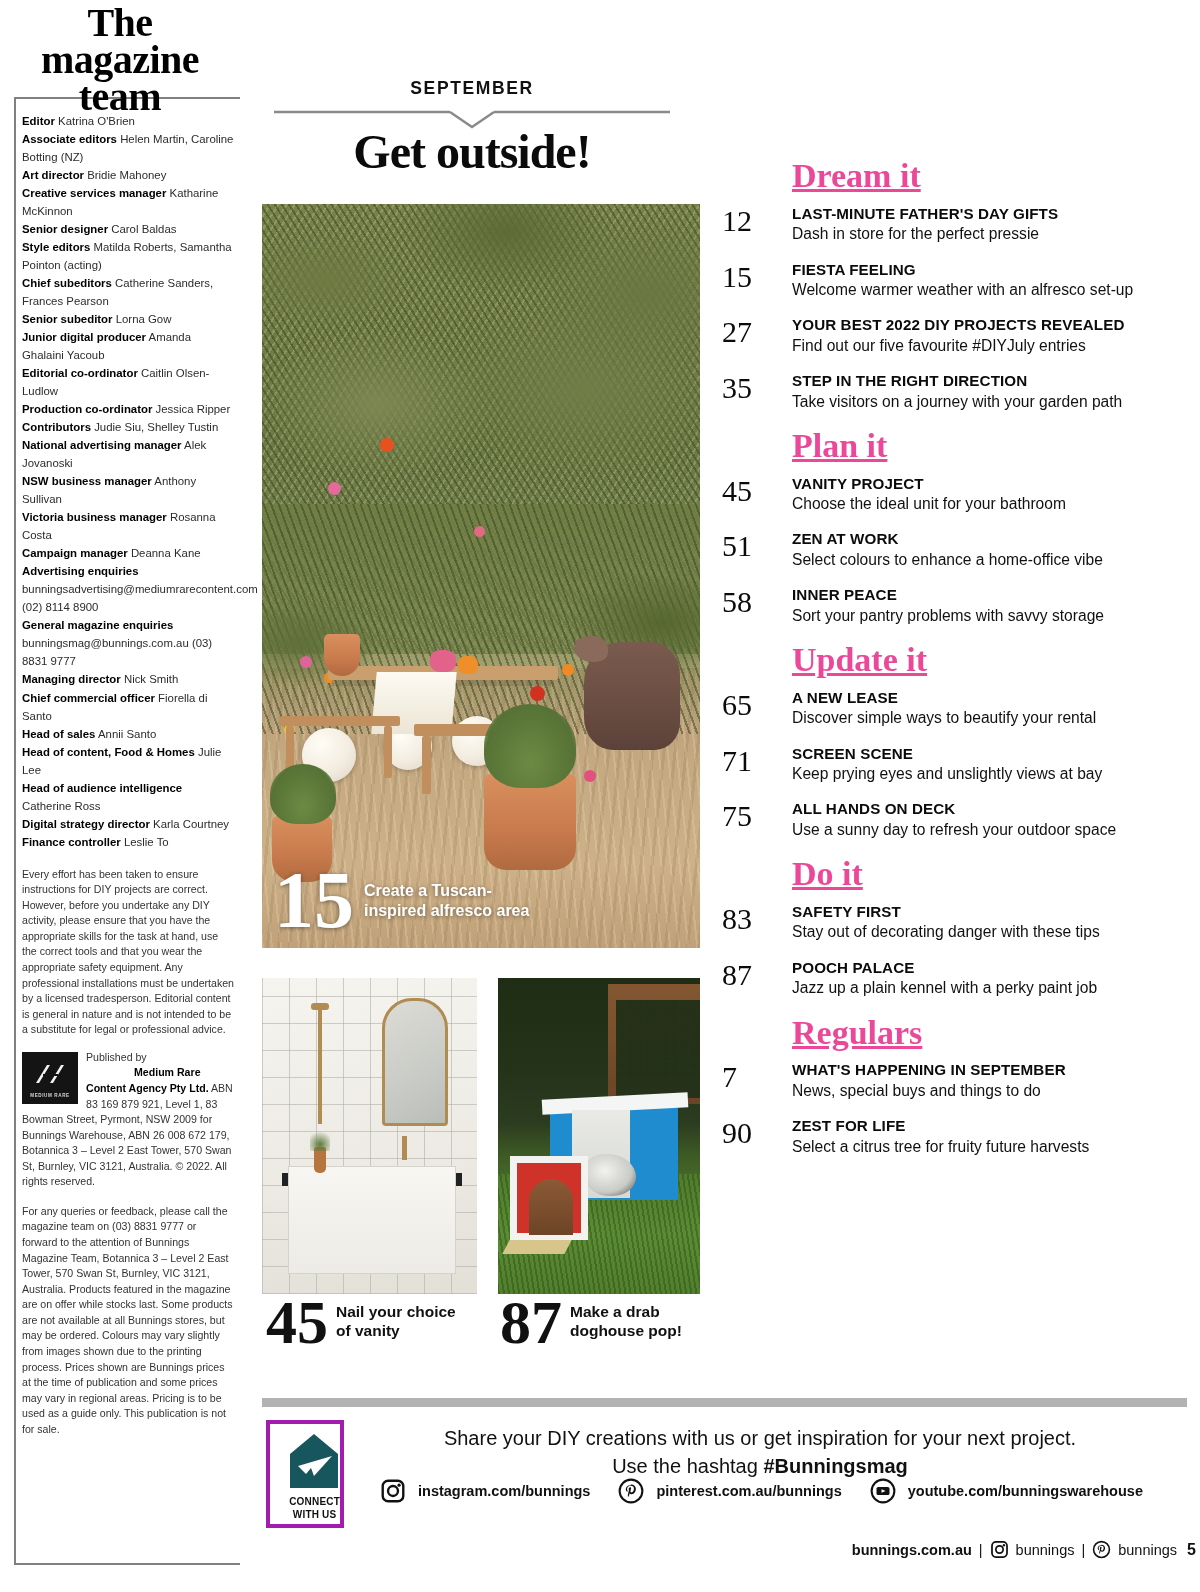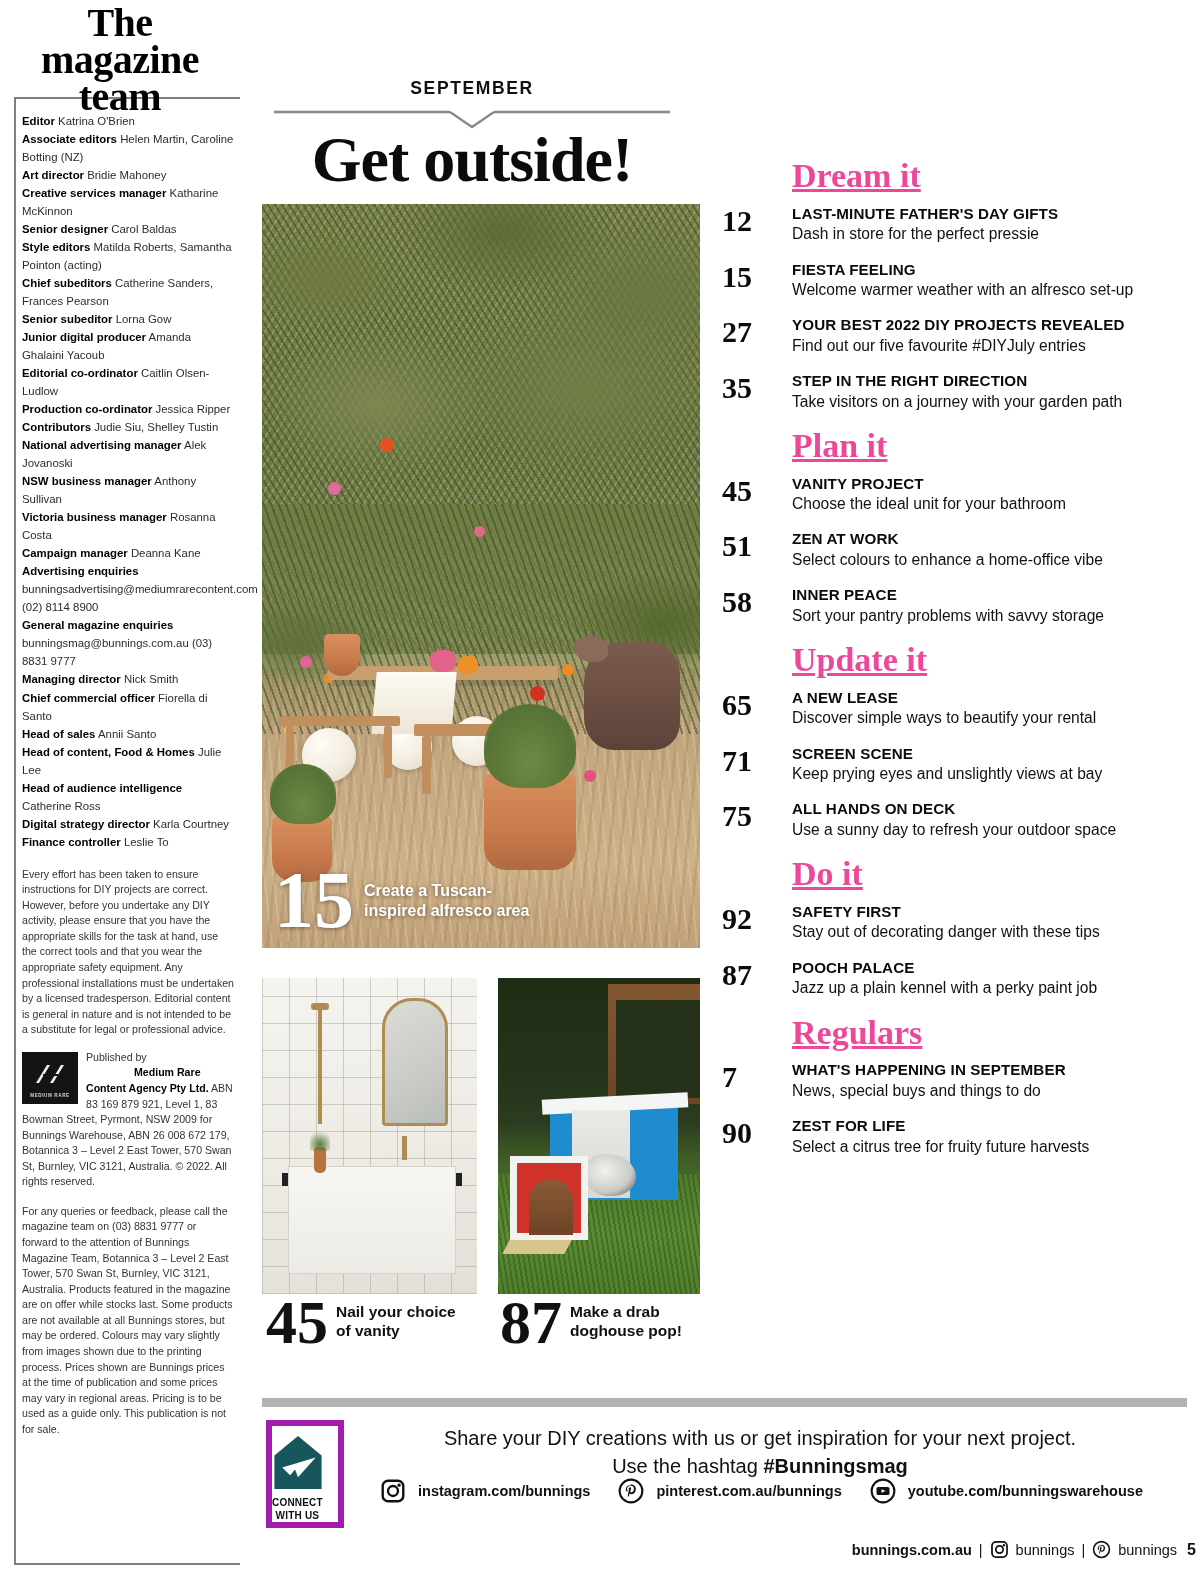--- a/index.html
+++ b/index.html
@@ -78,21 +78,21 @@
   
   .header { position: absolute; left: 262px; top: 78px; width: 420px; text-align: center; }
   .month {
     font-size: 17.5px; font-weight: 700; letter-spacing: 1.6px; color: #111;
   }
   .rule-wrap { position: relative; height: 22px; margin-top: 9px; }
   .rule-wrap svg { display: block; }
   .big-title {
     font-family: "Liberation Serif", serif;
     font-weight: 700;
-    font-size: 64px;
+    font-size: 48px;
     line-height: 1.0;
     letter-spacing: -1px;
     color: #0b0b0b;
     margin-top: -2px;
   }
 
   
   .hero {
     position: absolute; left: 262px; top: 204px;
     width: 438px; height: 744px;
@@ -315,21 +315,21 @@
     font-size: 34px;
     line-height: 1.05;
     color: #ec4899;
     margin-left: 70px;
     margin-bottom: 11px;
     text-decoration: underline;
   }
   .entry { display: flex; margin-bottom: 16px; }
   .entry .pg {
     font-family: "Liberation Serif", serif;
-    font-weight: 700;
+    font-weight: 400;
     font-size: 30px;
     line-height: 1.0;
     width: 70px;
     flex: 0 0 70px;
     color: #0b0b0b;
     padding-top: 1px;
   }
   .entry .body { flex: 1; }
   .entry .hd {
     font-size: 15.2px; font-weight: 700; letter-spacing: .1px; color: #0b0b0b;
@@ -341,22 +341,22 @@
   .sec { margin-bottom: 6px; }
 
   
   .grey-bar {
     position: absolute; left: 262px; top: 1398px; width: 925px; height: 9px;
     background: #b2b2b2;
   }
   .connect {
     position: absolute; left: 266px; top: 1420px;
     width: 78px; height: 108px;
-    border: 6px solid #a21caf;
-    display: flex; flex-direction: column; align-items: flex-start; justify-content: flex-start;
+    border: 4px solid #a21caf;
+    display: flex; flex-direction: column; align-items: flex-end; justify-content: flex-start;
     padding-top: 8px;
   }
   .connect .env { width: 52px; height: 58px; }
   .connect .ct {
     font-size: 10px; font-weight: 700; text-align: center; color: #111;
     line-height: 1.25; margin-top: 6px; letter-spacing: .2px;
   }
   .share {
     position: absolute; left: 360px; top: 1424px; width: 800px;
     text-align: center;
@@ -626,21 +626,21 @@
           <div class="pg">75</div>
           <div class="body">
             <div class="hd">ALL HANDS ON DECK</div>
             <div class="sb">Use a sunny day to refresh your outdoor space</div>
           </div>
         </div>
       </div>
       <div class="sec">
         <div class="sec-head">Do it</div>
         <div class="entry">
-          <div class="pg">92</div>
+          <div class="pg">83</div>
           <div class="body">
             <div class="hd">SAFETY FIRST</div>
             <div class="sb">Stay out of decorating danger with these tips</div>
           </div>
         </div>
         <div class="entry">
           <div class="pg">87</div>
           <div class="body">
             <div class="hd">POOCH PALACE</div>
             <div class="sb">Jazz up a plain kennel with a perky paint job</div>

